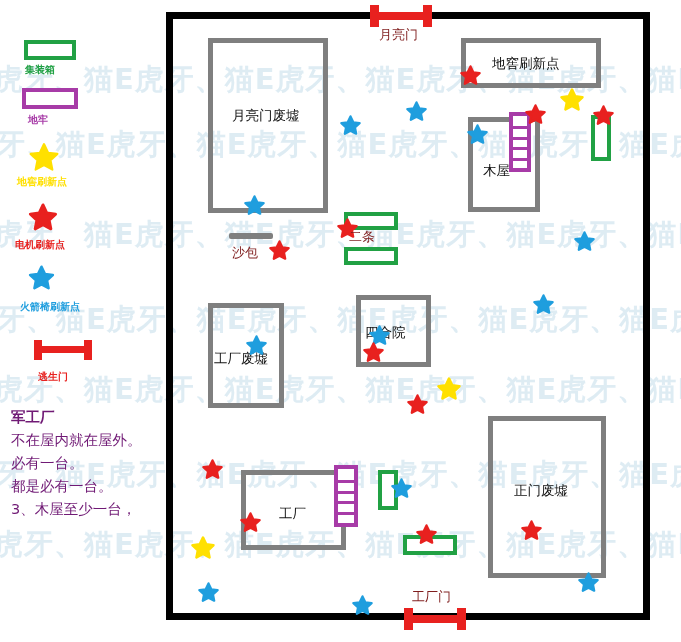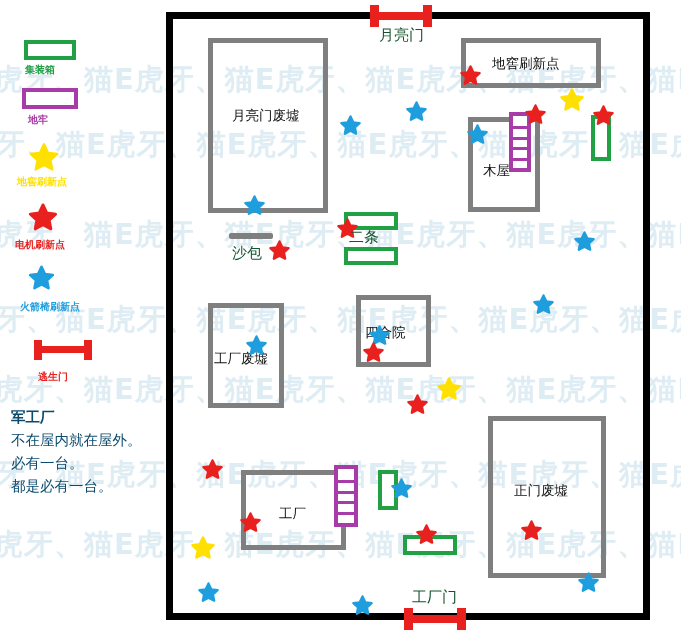--- a/index.html
+++ b/index.html
@@ -25,21 +25,21 @@
   .box-green{border:4px solid #21a144;background:#ffffff;box-sizing:border-box;}
   .box-purple{border:4px solid #a73ba7;background:#ffffff;box-sizing:border-box;}
 
   
   .door{position:absolute;}
   .door .bar{position:absolute;background:#e8211f;}
   .door .cap{position:absolute;background:#e8211f;}
 
   
   .notes{position:absolute;left:11px;top:406px;width:155px;z-index:12;
-         font-family:"DejaVu Sans",sans-serif;color:#0c4a6e;}
+         font-family:"DejaVu Sans",sans-serif;color:#701a75;}
   .notes .nt{font-size:14.5px;line-height:23px;white-space:nowrap;}
   .notes .nt.hd{font-weight:700;}
 
   
   .map{position:absolute;left:166px;top:12px;width:484px;height:608px;
        border:7px solid #000000;box-sizing:border-box;background:transparent;z-index:8;}
   .mapzone{position:absolute;left:166px;top:12px;width:484px;height:608px;z-index:9;}
 
   .bld{position:absolute;border:5px solid #7f7f7f;background:transparent;
        box-sizing:border-box;}
@@ -53,21 +53,21 @@
 
   .cont{position:absolute;border:4px solid #21a144;background:#fff;
         box-sizing:border-box;z-index:10;}
 
   .sandbag{position:absolute;background:#7f7f7f;border-radius:2px;}
 
   
   .star{position:absolute;z-index:13;}
   .star svg{display:block;}
 
-  .lbl-free{position:absolute;font-size:15px;color:#14532d;white-space:nowrap;
+  .lbl-free{position:absolute;font-size:13px;color:#7f1d1d;white-space:nowrap;
             z-index:14;font-family:"DejaVu Sans",sans-serif;}
 </style>
 </head>
 <body>
 
 <div id="root">
 
   <div class="wm-layer" id="wmLayer">
       <div class="wm-row" style="top: 60px; left: -6px; color: rgb(217, 233, 242);">虎牙、猫E虎牙、猫E虎牙、猫E虎牙、猫E虎牙、猫E虎牙、猫E</div>
       <div class="wm-row" style="top: 125px; left: -34px; color: rgb(217, 233, 242);">虎牙、猫E虎牙、猫E虎牙、猫E虎牙、猫E虎牙、猫E虎牙、猫E</div>
@@ -116,20 +116,21 @@
       <div class="cap" style="right:0;top:0;width:8px;height:20px;"></div>
       <div class="bar" style="left:6px;top:6px;width:48px;height:7px;"></div>
     </div>
     <div class="lg-label" style="left:38px;top:370px;color:#e8211f;">逃生门</div>
 
     <div class="notes">
       <div class="nt hd">军工厂</div>
       <div class="nt">不在屋内就在屋外。</div>
       <div class="nt">必有一台。</div>
       <div class="nt">都是必有一台。</div>
+      <div class="nt">3、木屋至少一台，</div>
     </div>
   </div>
 
   <div class="map"></div>
   <div class="mapzone" id="mapzone">
       <div class="bld" style="left: 42px; top: 26px; width: 120px; height: 175px;"></div>
       <div class="bld-lbl" style="left: 66px; top: 95px;">月亮门废墟</div>
       <div class="bld" style="left: 295px; top: 26px; width: 140px; height: 50px;"></div>
       <div class="bld-lbl" style="left: 326px; top: 43px;">地窖刷新点</div>
       <div class="bld" style="left: 302px; top: 105px; width: 72px; height: 95px;"></div>

